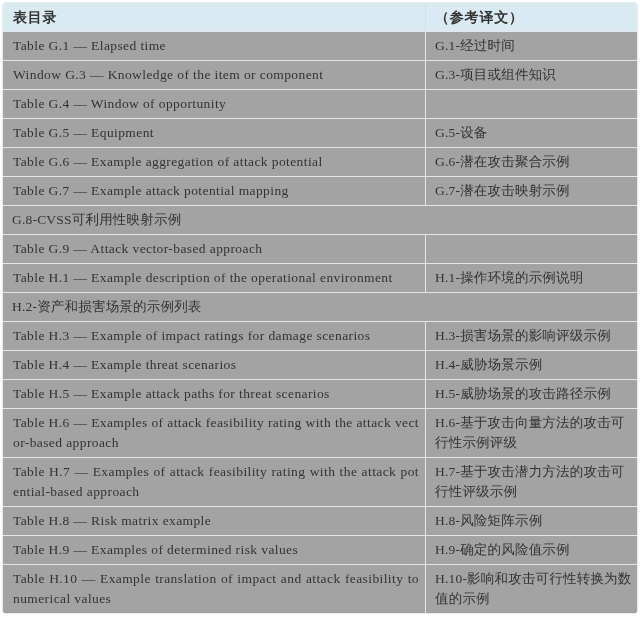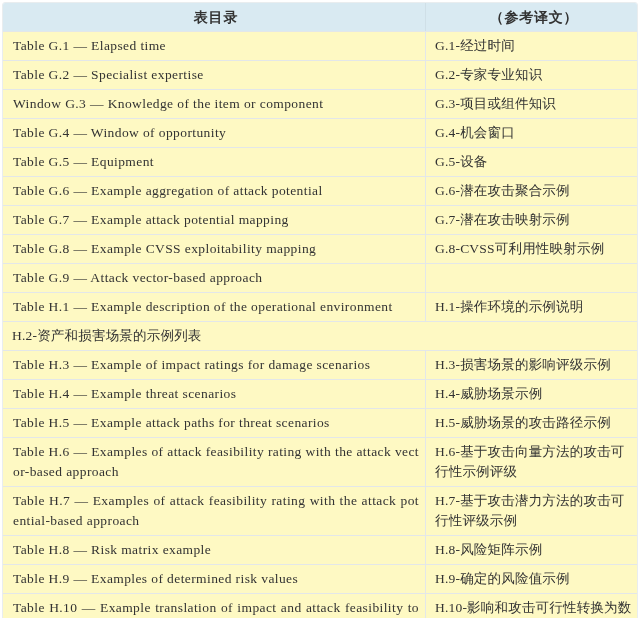--- a/index.html
+++ b/index.html
@@ -14,21 +14,21 @@
     margin: 2px;
     width: 636px;
     border: 1px solid #e9edef;
     border-radius: 3px;
     background: #ffffff;
     overflow: hidden;
   }
   .row {
     display: flex;
     align-items: stretch;
-    background: #fef9c3;
+    background: #a3a3a3;
   }
   .row.header-row {
     background: #d9eaf2;
   }
   #rows .row {
     border-top: 1px solid #e3e7e9;
   }
   .cell {
     box-sizing: border-box;
     color: #333333;
@@ -51,62 +51,55 @@
     word-break: break-all;
     letter-spacing: 0.2px;
   }
   .header-row .cell {
     font-family: "Liberation Sans", "DejaVu Sans", sans-serif;
     font-weight: bold;
     font-size: 14px;
     letter-spacing: 0.8px;
     color: #333333;
     border-right-color: #cfdfe7;
-    text-align: center;
   }
 </style>
 </head>
 <body>
 
 <div class="card">
   <div class="row header-row">
     <div class="cell left">表目录</div>
     <div class="cell right">（参考译文）</div>
   </div>
   <div id="rows">
       <div class="row">
         <div class="cell left">Table G.1 — Elapsed time</div>
         <div class="cell right">G.1-经过时间</div>
       </div>
       <div class="row">
-        <div class="cell left">Table G.2 — Specialist expertise</div>
-        <div class="cell right">G.2-专家专业知识</div>
-      </div>
-      <div class="row">
         <div class="cell left">Window G.3 — Knowledge of the item or component</div>
         <div class="cell right">G.3-项目或组件知识</div>
       </div>
       <div class="row">
         <div class="cell left">Table G.4 — Window of opportunity</div>
-        <div class="cell right">G.4-机会窗口</div>
       </div>
       <div class="row">
         <div class="cell left">Table G.5 — Equipment</div>
         <div class="cell right">G.5-设备</div>
       </div>
       <div class="row">
         <div class="cell left">Table G.6 — Example aggregation of attack potential</div>
         <div class="cell right">G.6-潜在攻击聚合示例</div>
       </div>
       <div class="row">
         <div class="cell left">Table G.7 — Example attack potential mapping</div>
         <div class="cell right">G.7-潜在攻击映射示例</div>
       </div>
       <div class="row">
-        <div class="cell left">Table G.8 — Example CVSS exploitability mapping</div>
         <div class="cell right">G.8-CVSS可利用性映射示例</div>
       </div>
       <div class="row">
         <div class="cell left">Table G.9 — Attack vector-based approach</div>
       </div>
       <div class="row">
         <div class="cell left">Table H.1 — Example description of the operational environment</div>
         <div class="cell right">H.1-操作环境的示例说明</div>
       </div>
       <div class="row">

